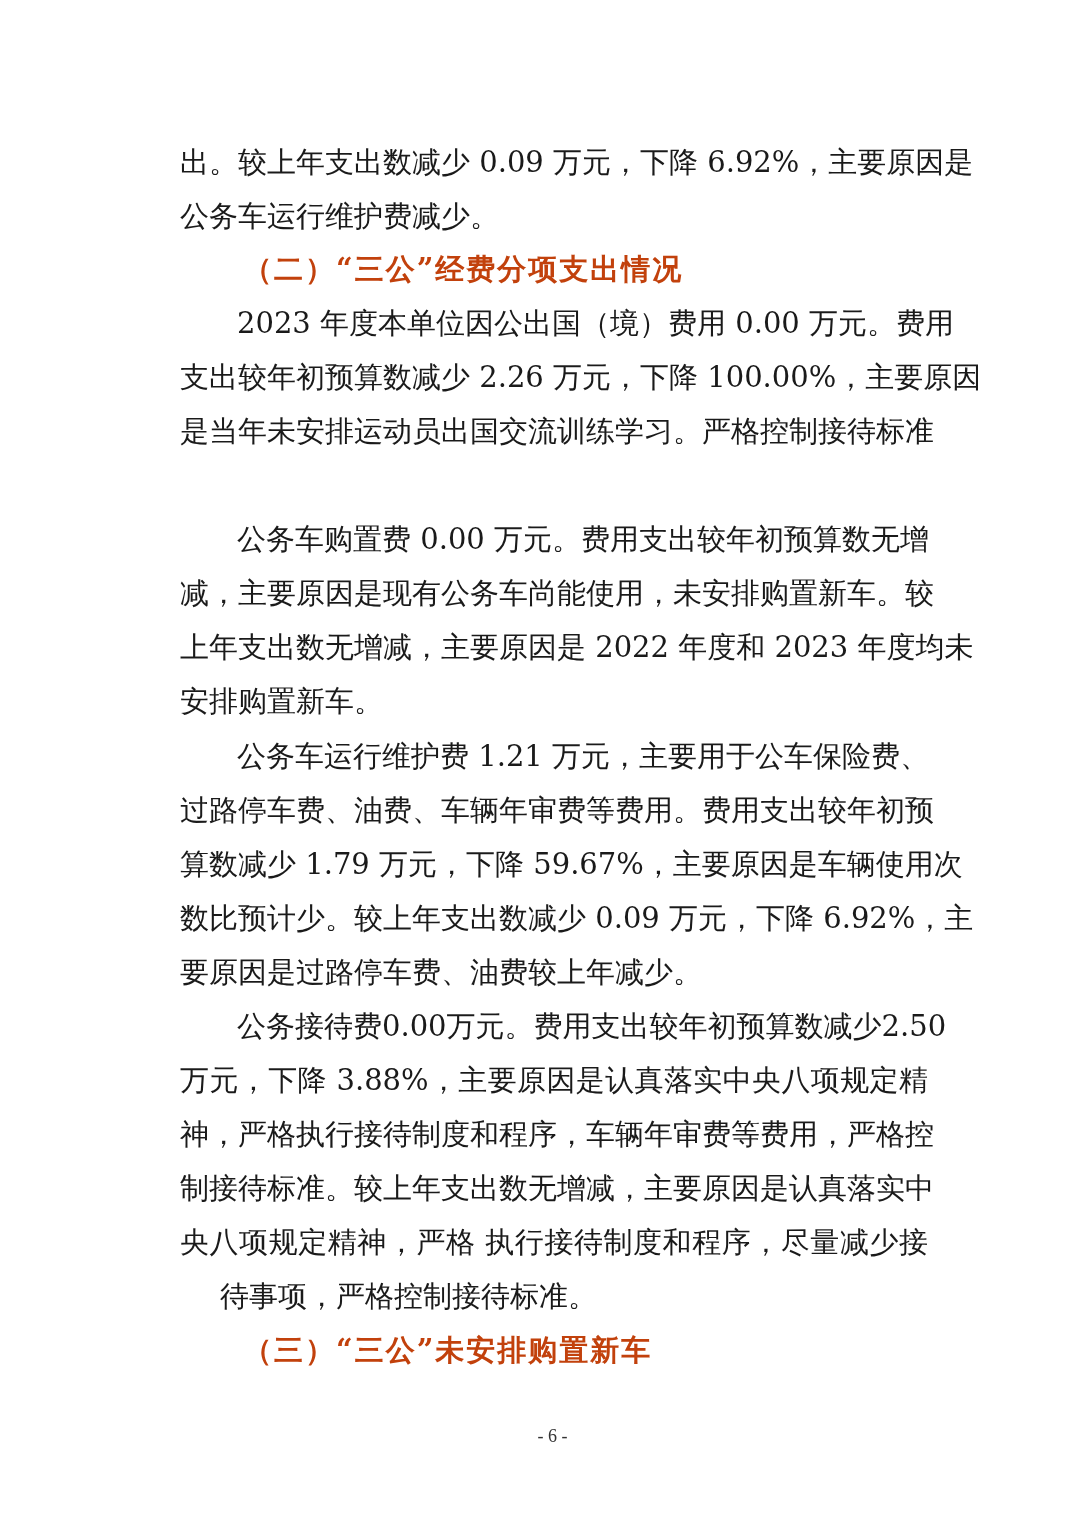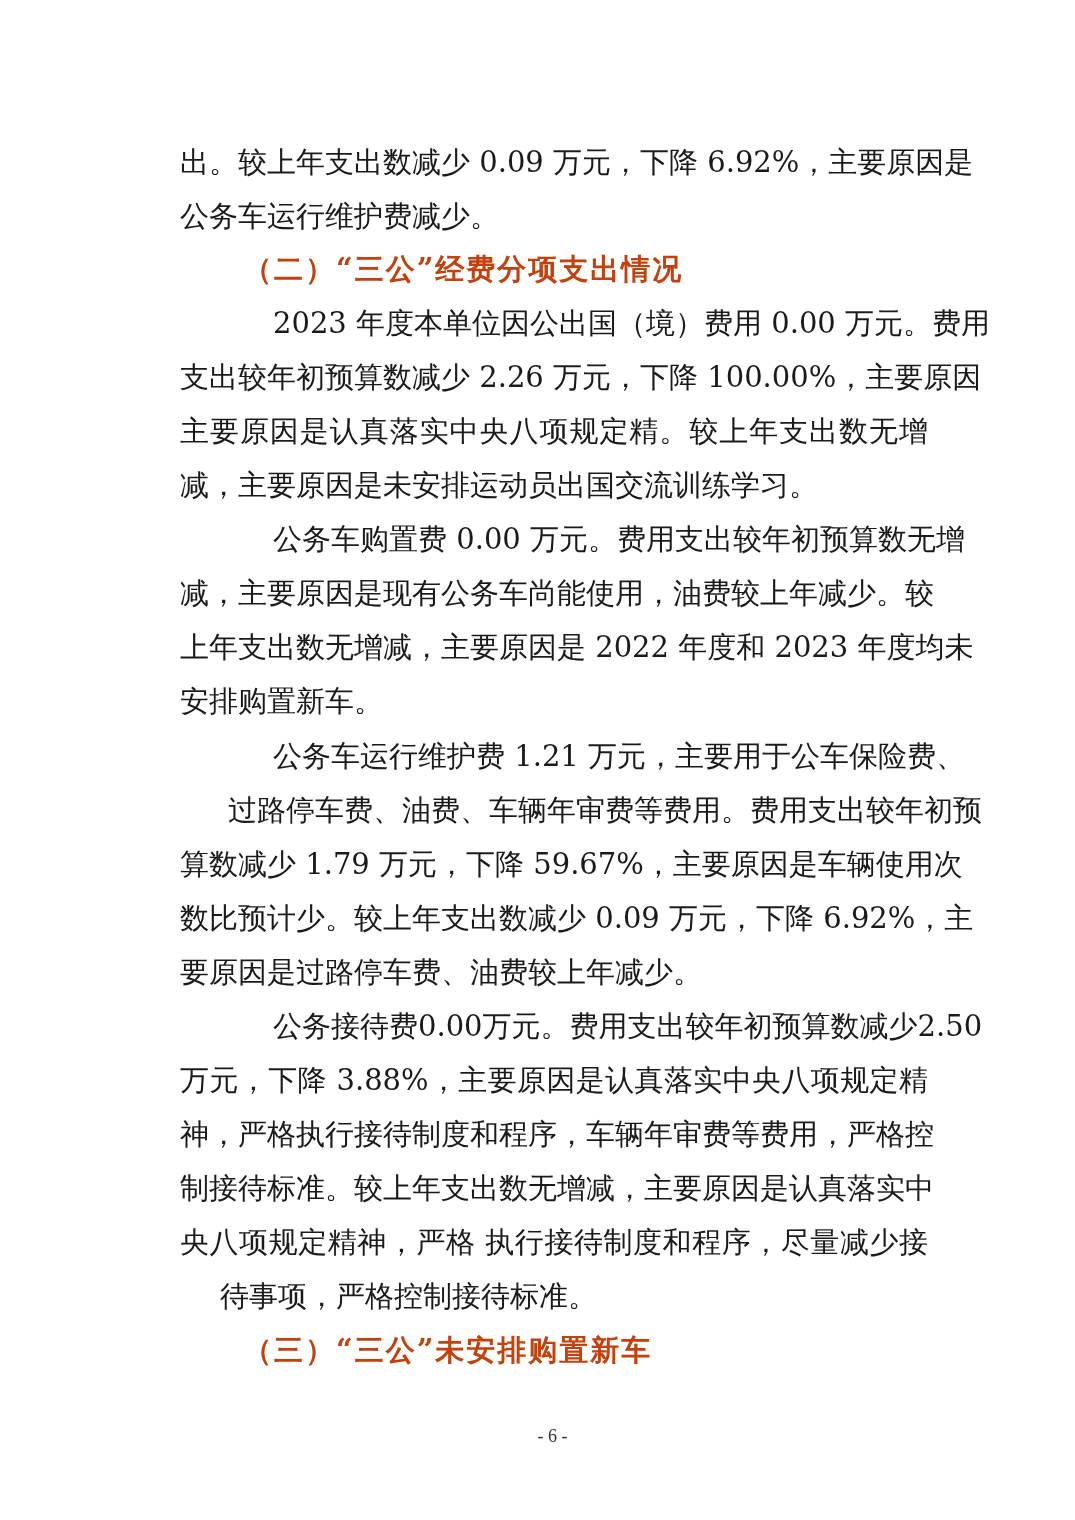--- a/index.html
+++ b/index.html
@@ -13,21 +13,21 @@
     line-height: 54px;
     font-family: "DejaVu Serif", "Liberation Serif", serif;
     font-size: 29px;
     color: #1a1a1a;
     white-space: nowrap;
     text-align: justify;
     text-align-last: justify;
     letter-spacing: 0px;
   }
   .line.last { text-align-last: left; }
-  .line.indent { left: 222px; width: 691px; margin-left: 36px; }
+  .line.indent { left: 222px; width: 691px; }
   .heading {
     position: absolute;
     left: 228px;
     height: 54px;
     line-height: 54px;
     font-family: "DejaVu Serif", "Liberation Serif", serif;
     font-size: 29px;
     font-weight: bold;
     color: #c2410c;
     white-space: nowrap;
@@ -48,30 +48,29 @@
 
 <div class="page">
 
   <div class="line" style="top:135px;">出。较上年支出数减少 0.09 万元，下降 6.92%，主要原因是</div>
   <div class="line last" style="top:189px;">公务车运行维护费减少。</div>
 
   <div class="heading" style="top:242px;">（二）“三公”经费分项支出情况</div>
 
   <div class="line indent" style="top:296px;">2023 年度本单位因公出国（境）费用 0.00 万元。费用</div>
   <div class="line" style="top:350px;">支出较年初预算数减少 2.26 万元，下降 100.00%，主要原因</div>
-  <div class="line" style="top:404px;">主要原因是认真落实中央八项规定精。较上年支出数无增</div>
-  <div class="line last" style="top:458px;">减，主要原因是未安排运动员出国交流训练学习。</div>
+  <div class="line" style="top:404px;">是当年未安排运动员出国交流训练学习。严格控制接待标准</div>
 
   <div class="line indent" style="top:512px;">公务车购置费 0.00 万元。费用支出较年初预算数无增</div>
-  <div class="line" style="top:566px;">减，主要原因是现有公务车尚能使用，油费较上年减少。较</div>
+  <div class="line" style="top:566px;">减，主要原因是现有公务车尚能使用，未安排购置新车。较</div>
   <div class="line" style="top:620px;">上年支出数无增减，主要原因是 2022 年度和 2023 年度均未</div>
   <div class="line last" style="top:674px;">安排购置新车。</div>
 
   <div class="line indent" style="top:729px;">公务车运行维护费 1.21 万元，主要用于公车保险费、</div>
-  <div class="line" style="top:783px;margin-left:48px;">过路停车费、油费、车辆年审费等费用。费用支出较年初预</div>
+  <div class="line" style="top:783px;">过路停车费、油费、车辆年审费等费用。费用支出较年初预</div>
   <div class="line" style="top:837px;">算数减少 1.79 万元，下降 59.67%，主要原因是车辆使用次</div>
   <div class="line" style="top:891px;">数比预计少。较上年支出数减少 0.09 万元，下降 6.92%，主</div>
   <div class="line last" style="top:945px;">要原因是过路停车费、油费较上年减少。</div>
 
   <div class="line indent" style="top:999px;">公务接待费0.00万元。费用支出较年初预算数减少2.50</div>
   <div class="line" style="top:1053px;">万元，下降 3.88%，主要原因是认真落实中央八项规定精</div>
   <div class="line" style="top:1107px;">神，严格执行接待制度和程序，车辆年审费等费用，严格控</div>
   <div class="line" style="top:1161px;">制接待标准。较上年支出数无增减，主要原因是认真落实中</div>
   <div class="line" style="top:1215px;">央八项规定精神，严格 执行接待制度和程序，尽量减少接</div>
   <div class="line last" style="top:1269px;margin-left:40px;">待事项，严格控制接待标准。</div>

